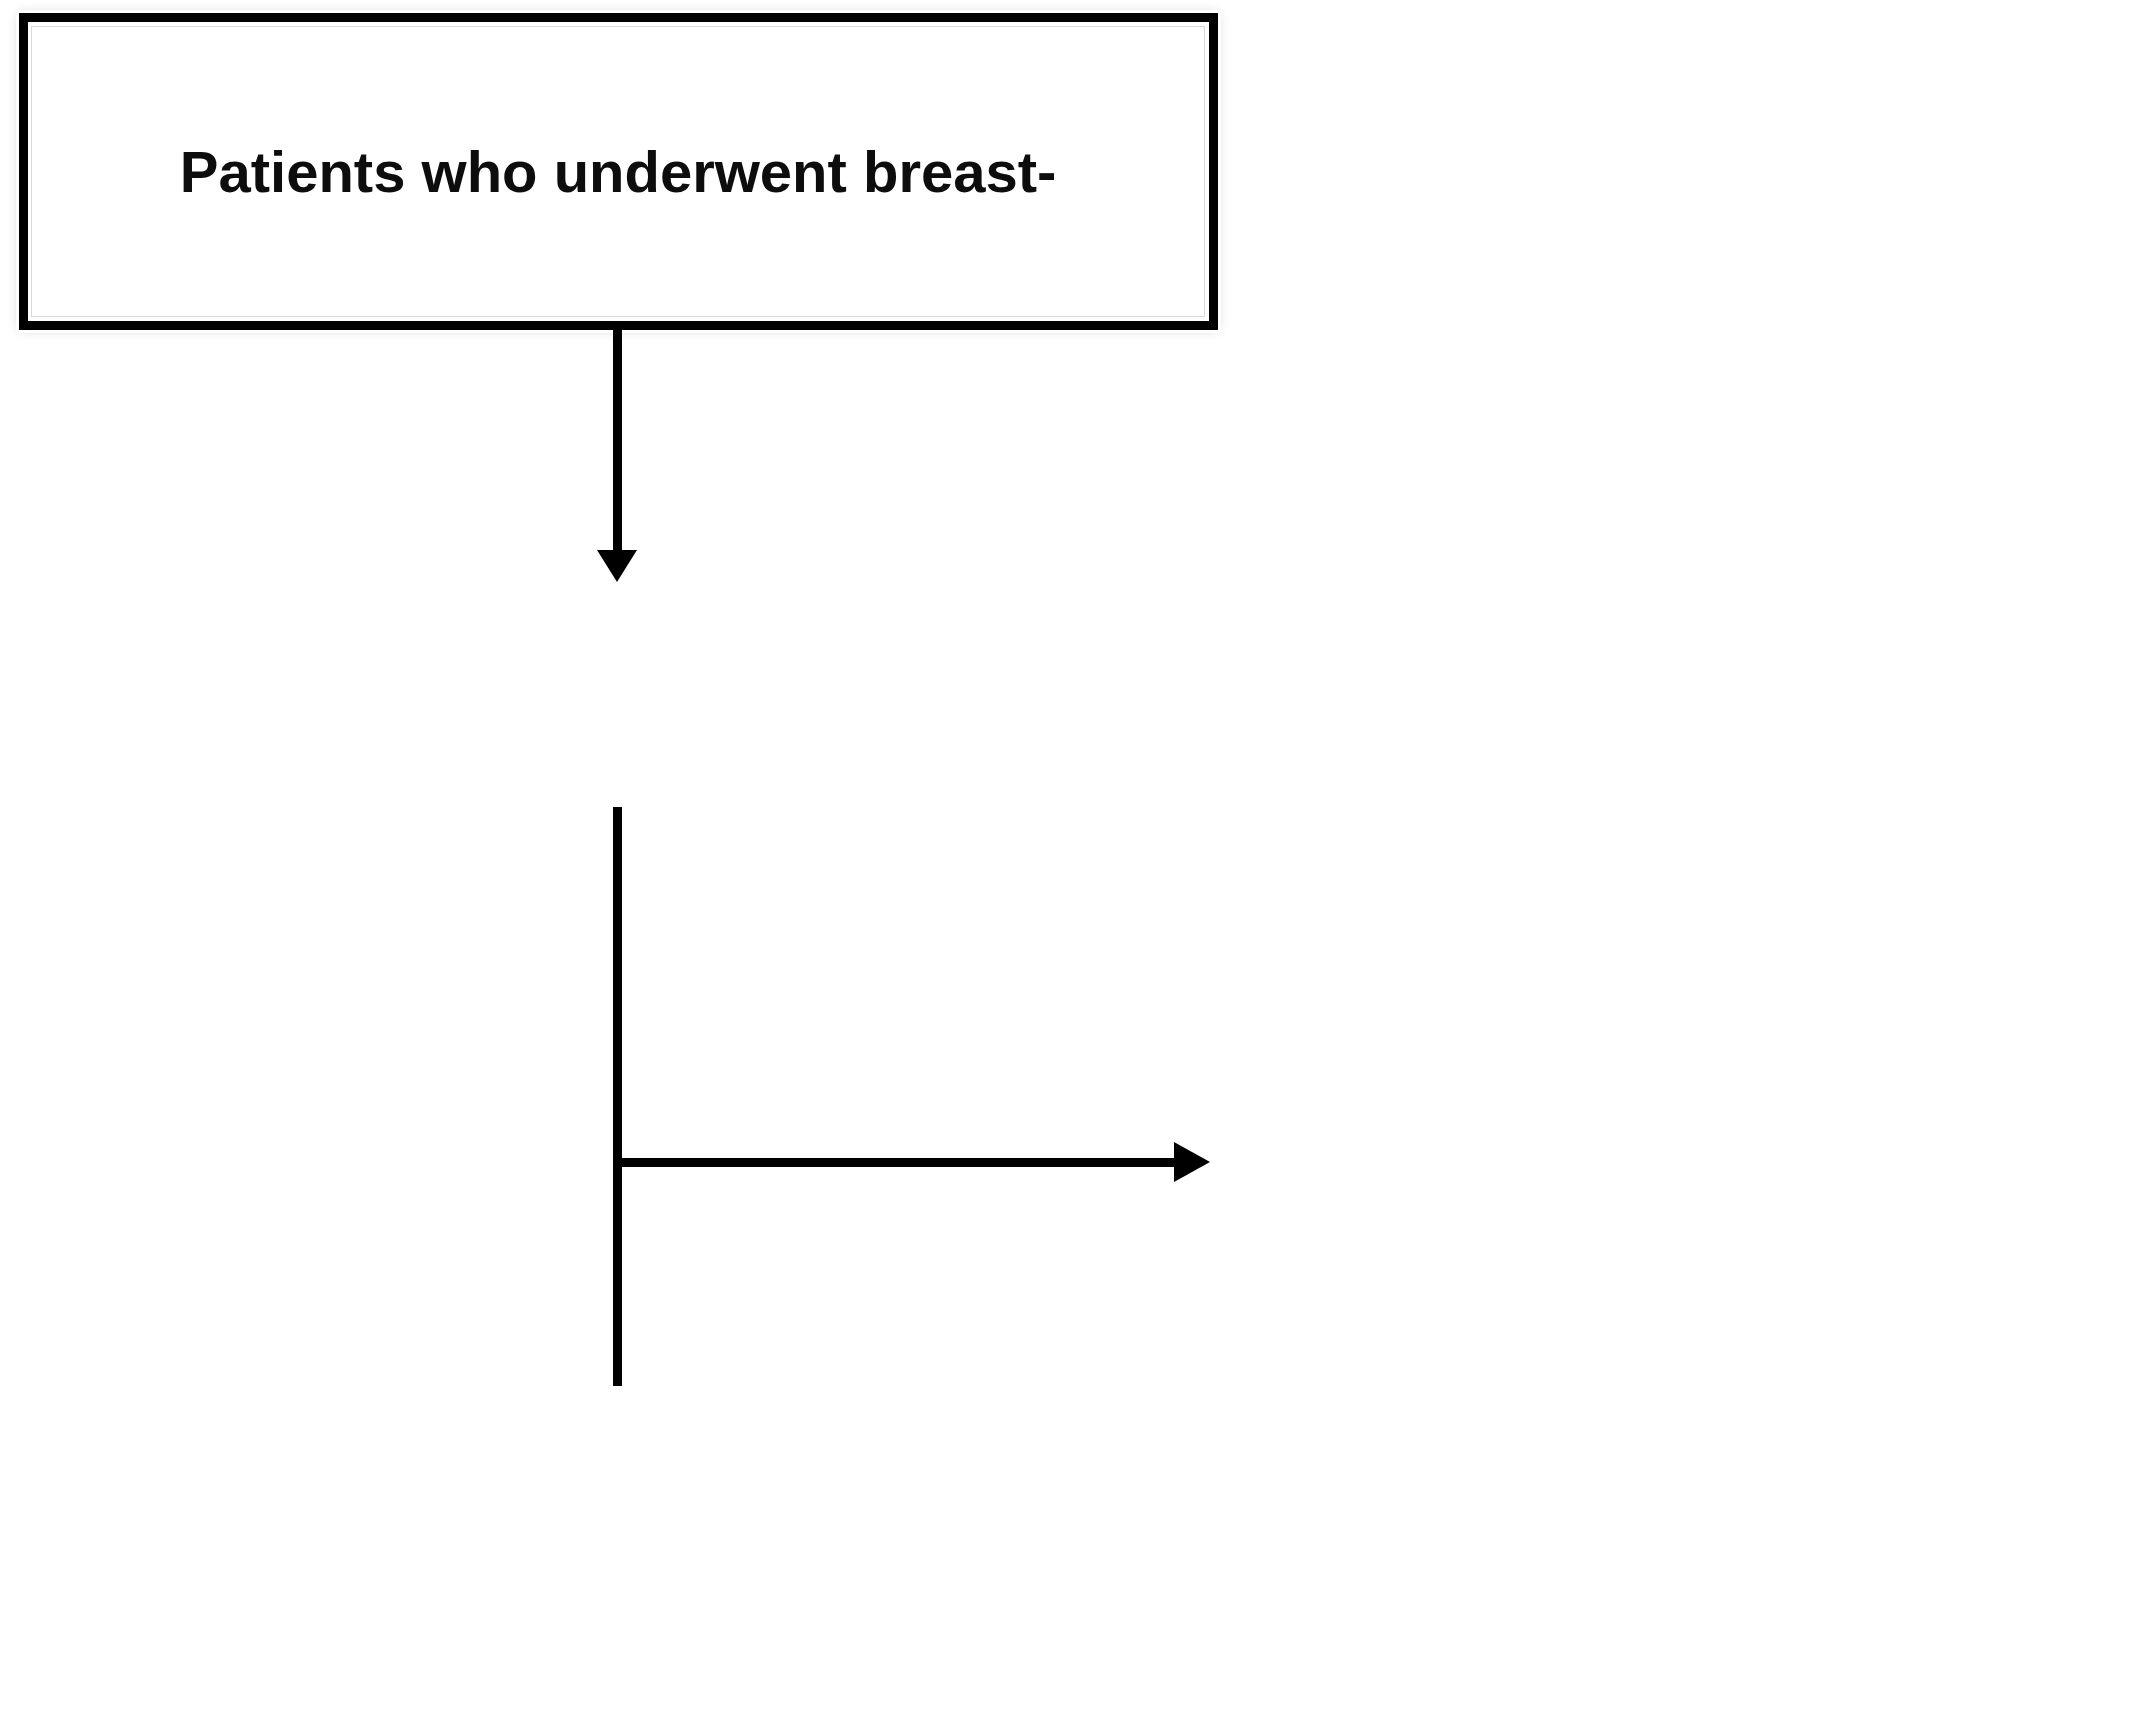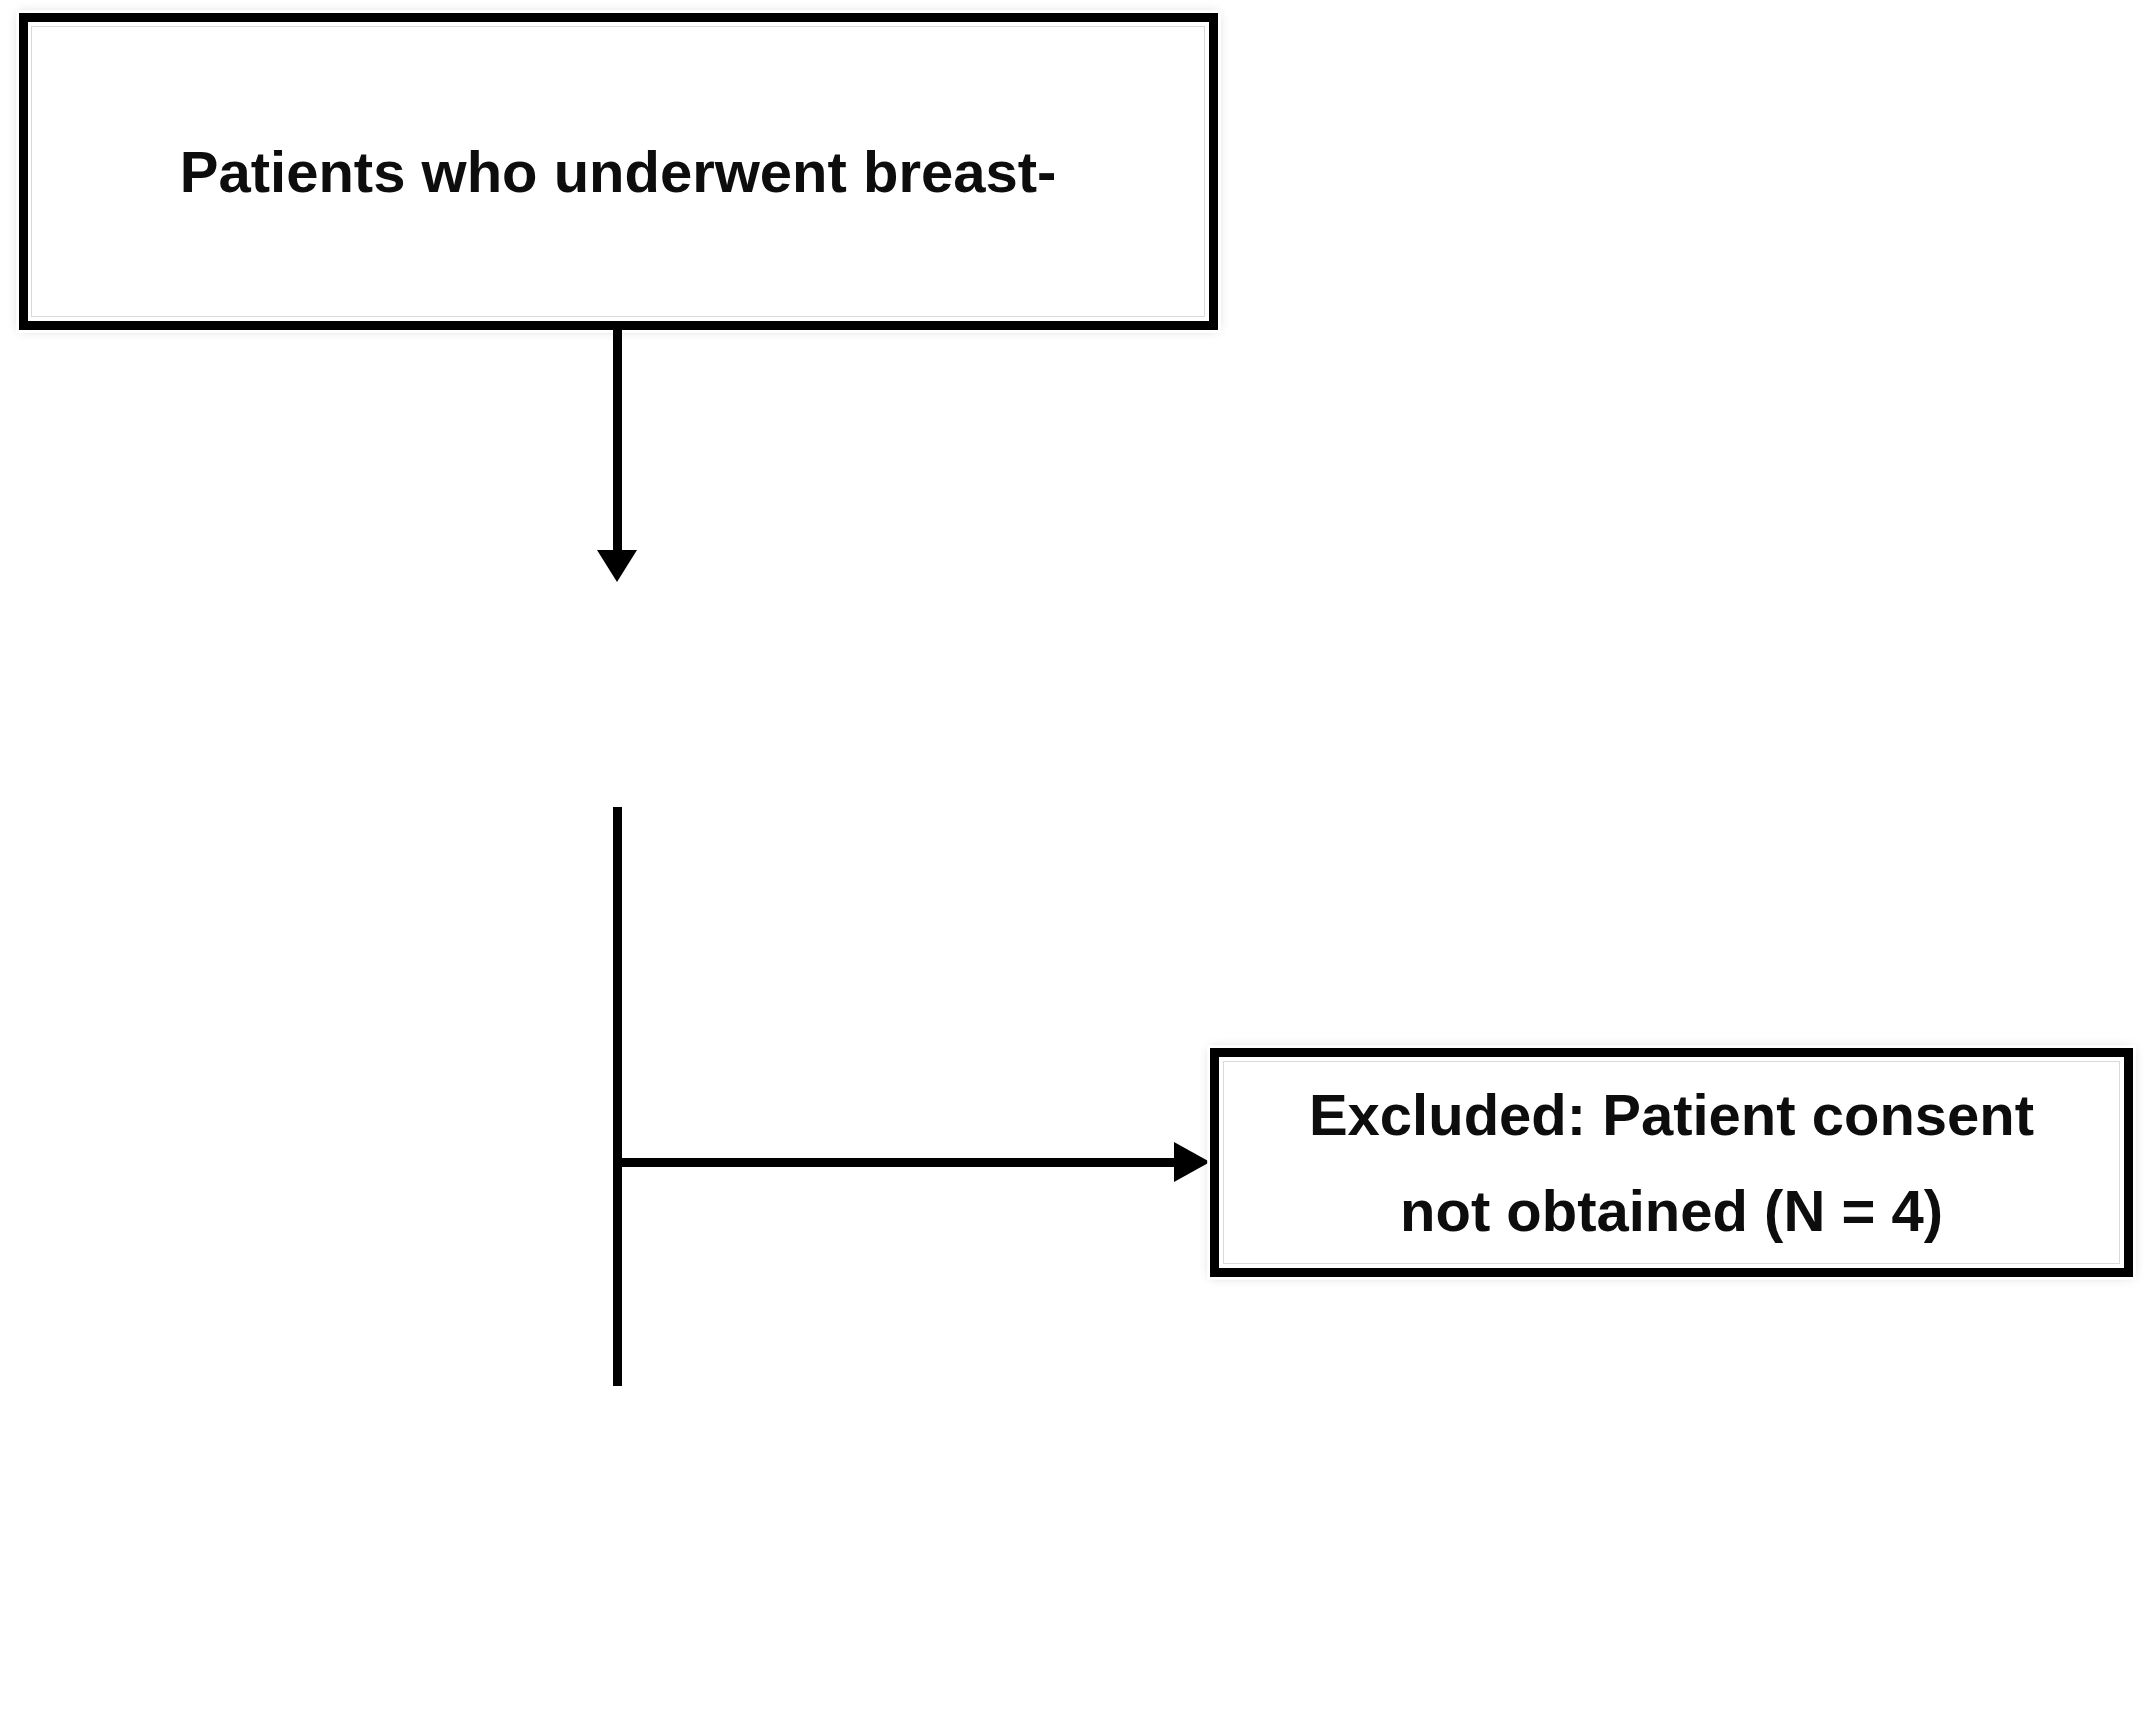--- a/index.html
+++ b/index.html
@@ -87,23 +87,19 @@
   <div class="connector" id="conn-cohort-inclusion"></div>
   <div class="arrowhead down" id="head-inclusion"></div>
 
 
   <div class="connector" id="conn-inclusion-enrolled"></div>
   <div class="arrowhead down" id="head-enrolled"></div>
 
   <div class="connector" id="conn-inclusion-excluded"></div>
   <div class="arrowhead right" id="head-excluded"></div>
 
-  <div class="fbox" id="box-excluded">
-    <div class="txt-line">Excluded: Patient consent</div>
-    <div class="txt-line">not obtained (N = 4)</div>
-  </div>
 
   <div class="fbox" id="box-enrolled">
     <div class="txt-line">(N = 46)</div>
   </div>
 
 </div>
 
 
 </body></html>

